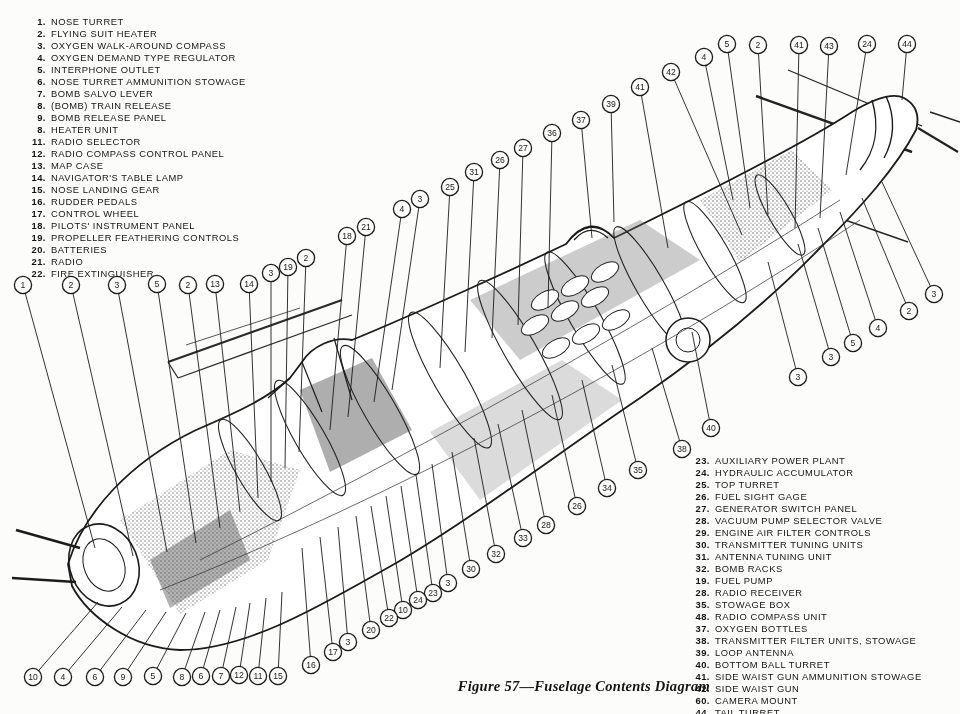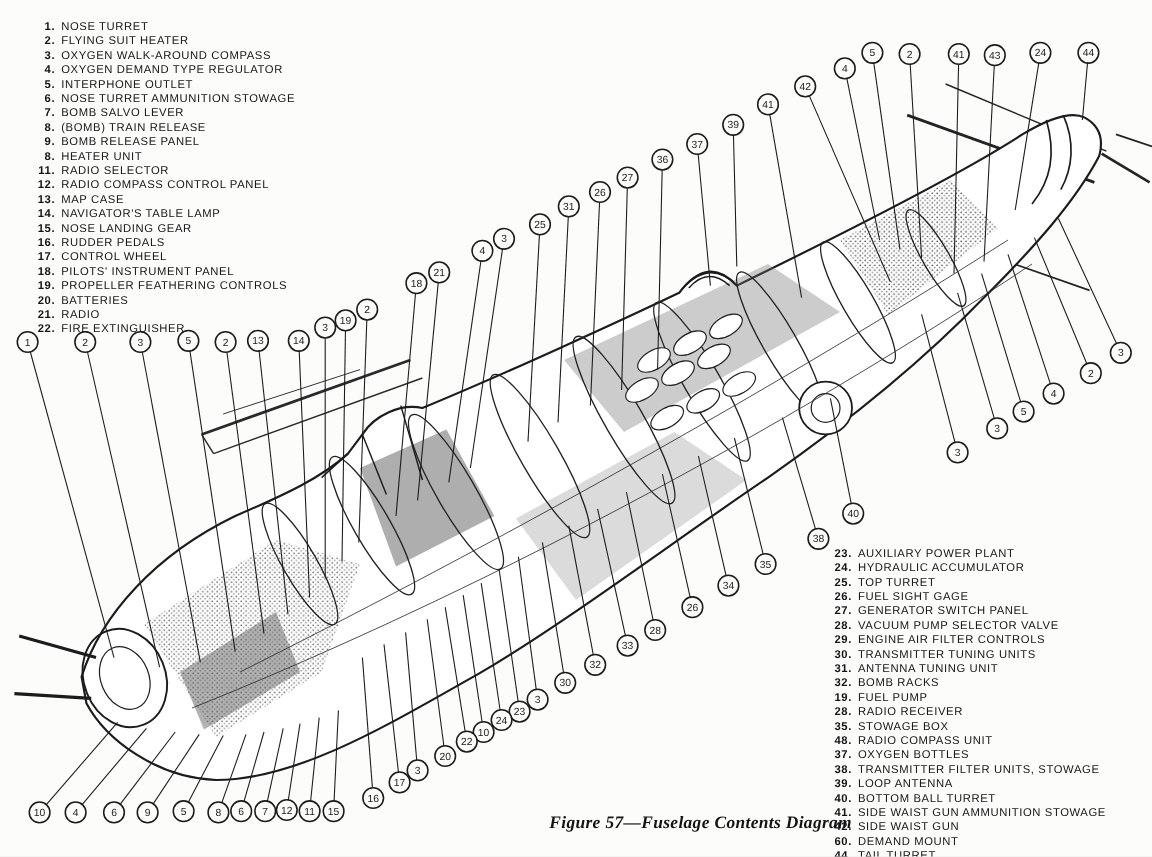--- a/index.html
+++ b/index.html
@@ -620,21 +620,21 @@
       <div class="lrow">
         <span class="num">41.</span>
         <span class="lbl">SIDE WAIST GUN AMMUNITION STOWAGE</span>
       </div>
       <div class="lrow">
         <span class="num">42.</span>
         <span class="lbl">SIDE WAIST GUN</span>
       </div>
       <div class="lrow">
         <span class="num">60.</span>
-        <span class="lbl">DEMAND MOUNT</span>
+        <span class="lbl">CAMERA MOUNT</span>
       </div>
       <div class="lrow">
         <span class="num">44.</span>
         <span class="lbl">TAIL TURRET</span>
       </div>
     </div>
 
   <div id="caption">Figure 57—Fuselage Contents Diagram</div>
 </div>
 

